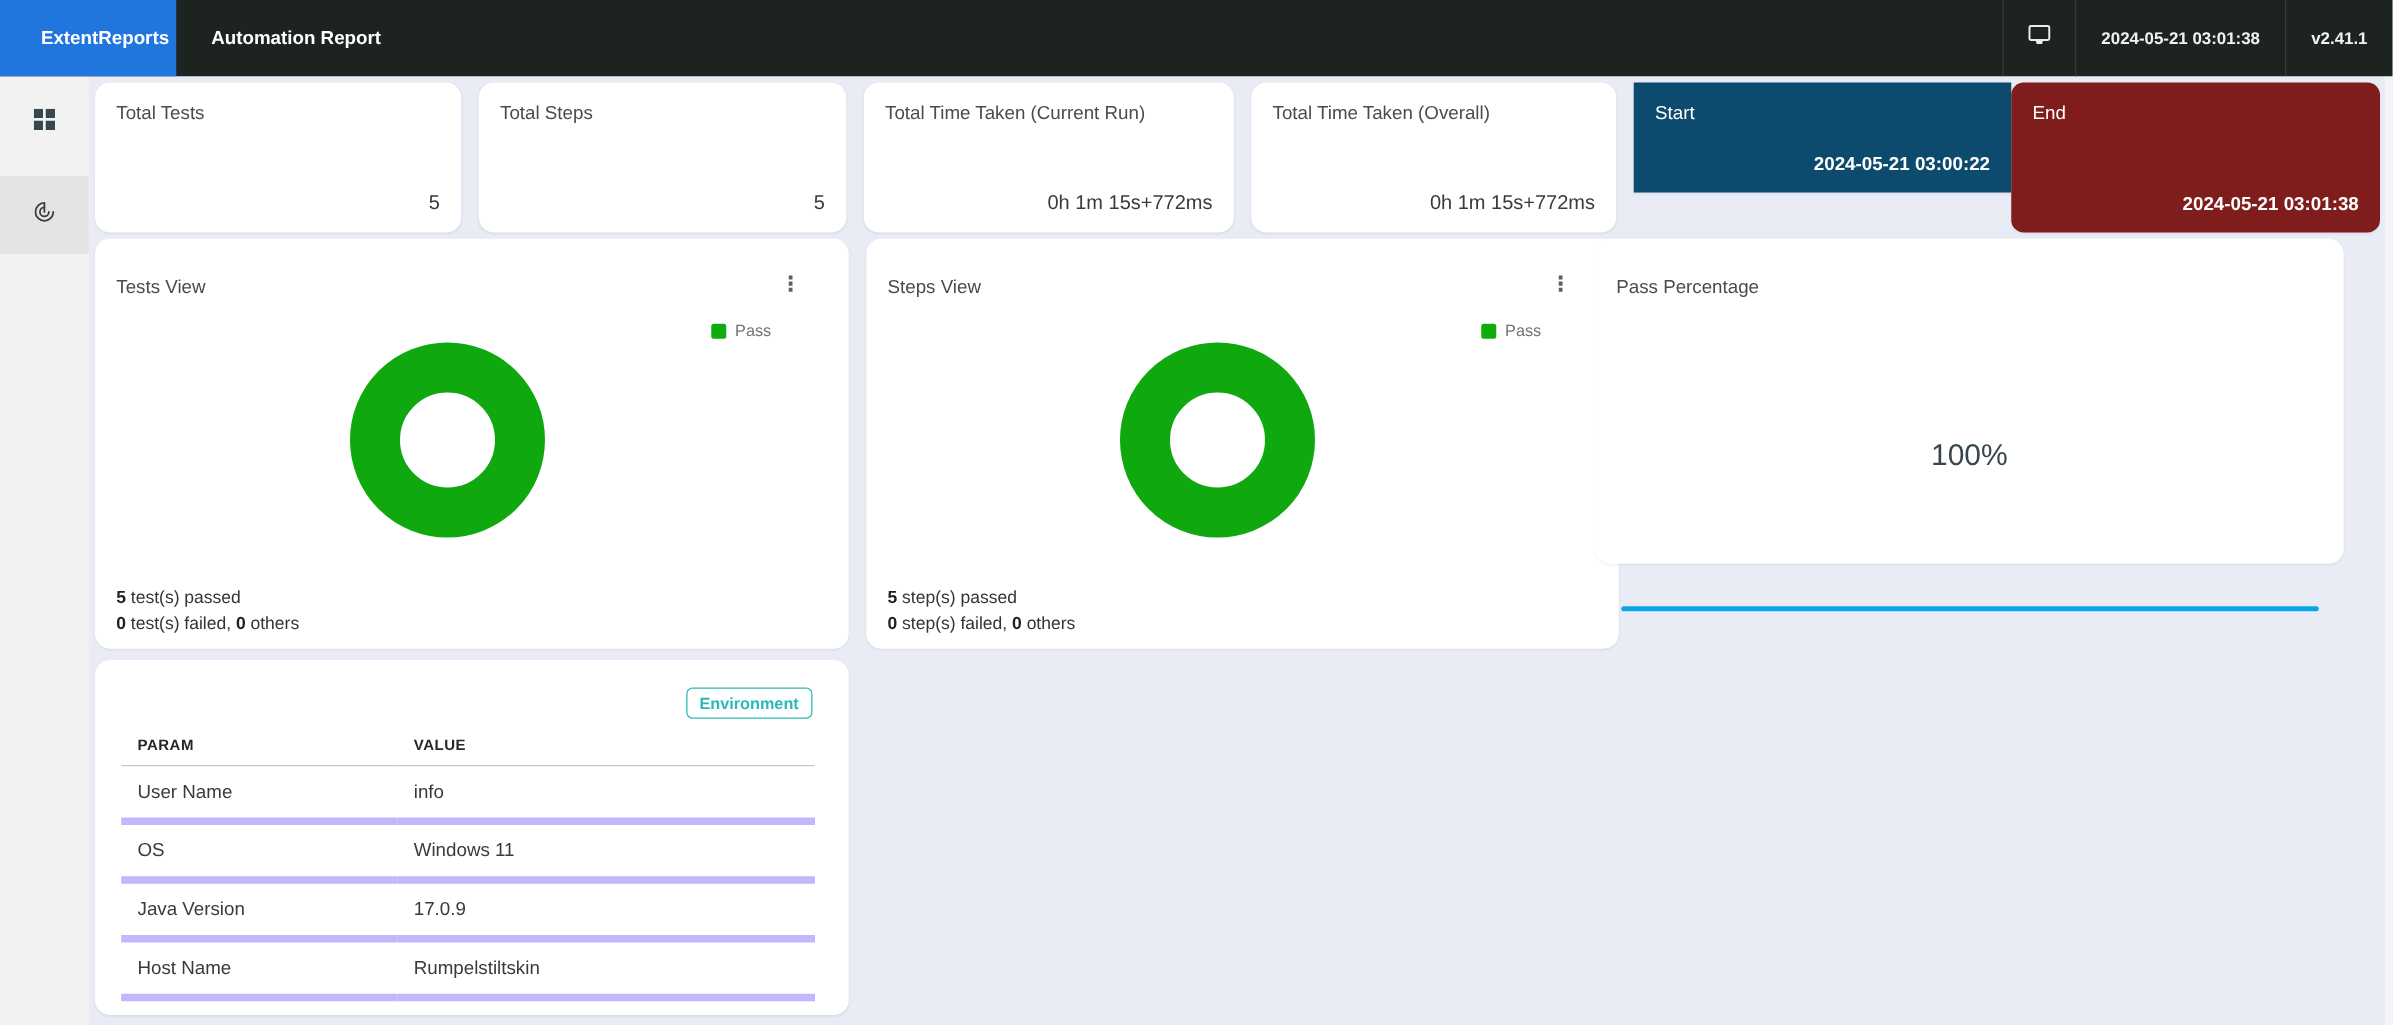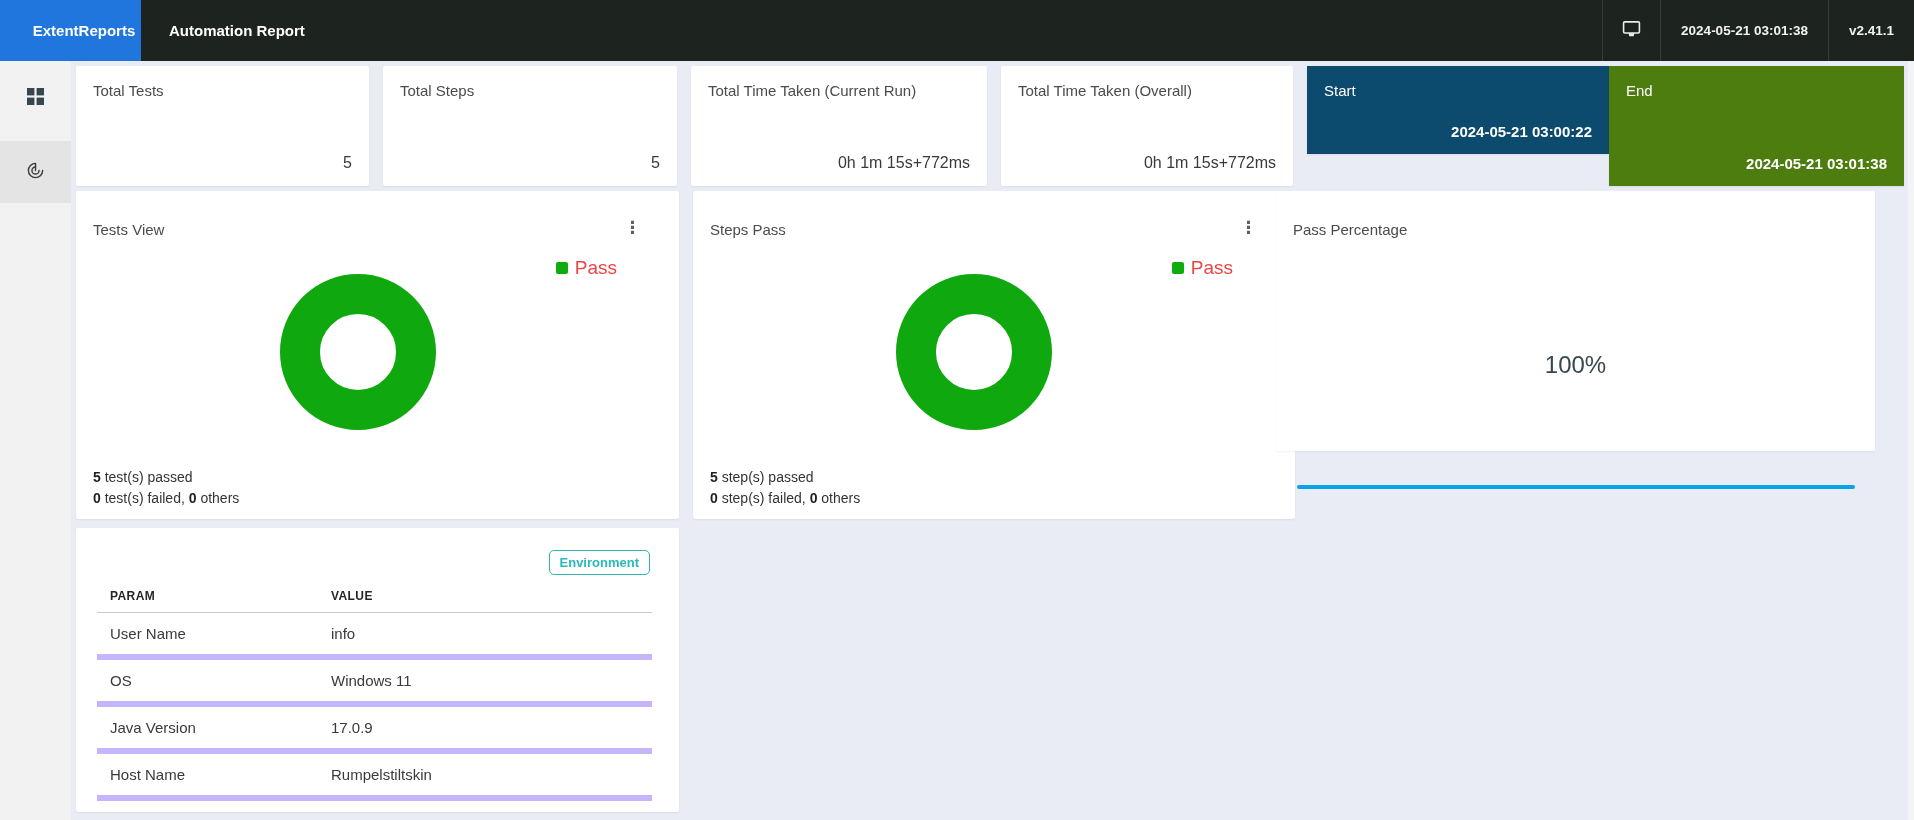--- a/index.html
+++ b/index.html
@@ -19,38 +19,38 @@
   .nav-sep { width:1px; height:61px; background:#373d39; }
   .nav-icon-btn { padding:0 19px; height:100%; display:flex; align-items:center; cursor:pointer; }
   .nav-time, .nav-version { padding:0 20px; color:#f2f2f2; font-size:13.5px; font-weight:600; white-space:nowrap; }
   
   .sidebar { position:absolute; top:61px; left:0; width:71px; height:759px; background:#f2f2f2; }
   .side-item { width:71px; height:62px; display:flex; align-items:center; justify-content:center; cursor:pointer; }
   .side-item:first-child { margin-top:6px; }
   .side-item + .side-item { margin-top:12px; }
   .side-item.active { background:#e4e4e4; }
   
-  .card { position:absolute; background:#fff; border-radius:2px; box-shadow:0 1px 2px rgba(20,30,60,.07); }
+  .card { position:absolute; background:#fff; border-radius:12px; box-shadow:0 1px 2px rgba(20,30,60,.07); }
   .kpi-label { position:absolute; top:16px; left:17px; font-size:15px; color:#4b4b4b; white-space:nowrap; }
   .kpi-value { position:absolute; bottom:14px; right:17px; font-size:16px; color:#3a3a3a; white-space:nowrap; }
   .kpi-colored .kpi-label { color:#fff; }
   .kpi-colored .kpi-value { color:#fff; font-weight:700; font-size:15px; }
   #card-total-tests  { left:76px;  top:66px; width:293px; height:120px; }
   #card-total-steps  { left:383px; top:66px; width:294px; height:120px; }
   #card-time-current { left:691px; top:66px; width:296px; height:120px; }
   #card-time-overall { left:1001px;top:66px; width:292px; height:120px; }
   #card-start { left:1307px; top:66px; width:302px; height:88px; background:#0c4a6e; border-radius:0; }
-  #card-end   { left:1609px; top:66px; width:295px; height:120px; background:#4d7c0f; border-radius:0; }
+  #card-end   { left:1609px; top:66px; width:295px; height:120px; background:#7f1d1d; border-radius:10px; }
   
   #card-tests    { left:76px;   top:191px; width:603px; height:328px; }
   #card-steps    { left:693px;  top:191px; width:602px; height:328px; }
   #card-pass-pct { left:1276px; top:191px; width:599px; height:260px; }
   .panel-title { position:absolute; top:30px; left:17px; font-size:15px; color:#4b4b4b; }
   .kebab { position:absolute; top:26px; right:34px; font-size:17px; font-weight:700; color:#5f5f5f; cursor:pointer; line-height:1; padding:2px 4px; }
-  .legend { position:absolute; top:66px; right:62px; display:flex; align-items:center; gap:7px; font-size:19px; color:#ef4444; }
+  .legend { position:absolute; top:66px; right:62px; display:flex; align-items:center; gap:7px; font-size:13px; color:#737373; }
   .legend-swatch { width:12px; height:12px; border-radius:2px; background:#0fab0f; }
   .donut { position:absolute; top:83px; left:50%; margin-left:-98px; width:156px; height:156px; border-radius:50%; border:40px solid #0fa80f; }
   .panel-footer { position:absolute; left:17px; bottom:10px; font-size:14px; color:#333; line-height:21px; }
   .panel-footer b { color:#1f1f1f; }
   .pct-value { position:absolute; top:160px; left:0; width:100%; text-align:center; font-size:24px; color:#37474f; }
   .pct-line { position:absolute; top:294px; left:21px; right:20px; height:4px; border-radius:2px; background:#0aa5e8; }
   
   #card-env { left:76px; top:528px; width:603px; height:284px; }
   .env-badge { position:absolute; top:22px; right:29px; color:#2ab8b8; border:1px solid #2ab8b8; border-radius:5px; padding:4px 10px; font-size:13px; font-weight:600; background:#fff; }
   .env-table { position:absolute; top:52px; left:21px; right:27px; border-collapse:collapse; width:555px; table-layout:fixed; }
@@ -138,21 +138,21 @@
     <span>Pass</span>
   </div>
   <div class="donut"></div>
   <div class="panel-footer">
     <div><b>5</b><span> test(s) passed</span></div>
     <div><b>0</b><span> test(s) failed, </span><b>0</b><span> others</span></div>
   </div>
 </div>
 
 <div class="card" id="card-steps">
-  <div class="panel-title">Steps Pass</div>
+  <div class="panel-title">Steps View</div>
   <div class="kebab">⋮</div>
   <div class="legend">
     <span class="legend-swatch"></span>
     <span>Pass</span>
   </div>
   <div class="donut"></div>
   <div class="panel-footer">
     <div><b>5</b><span> step(s) passed</span></div>
     <div><b>0</b><span> step(s) failed, </span><b>0</b><span> others</span></div>
   </div>

